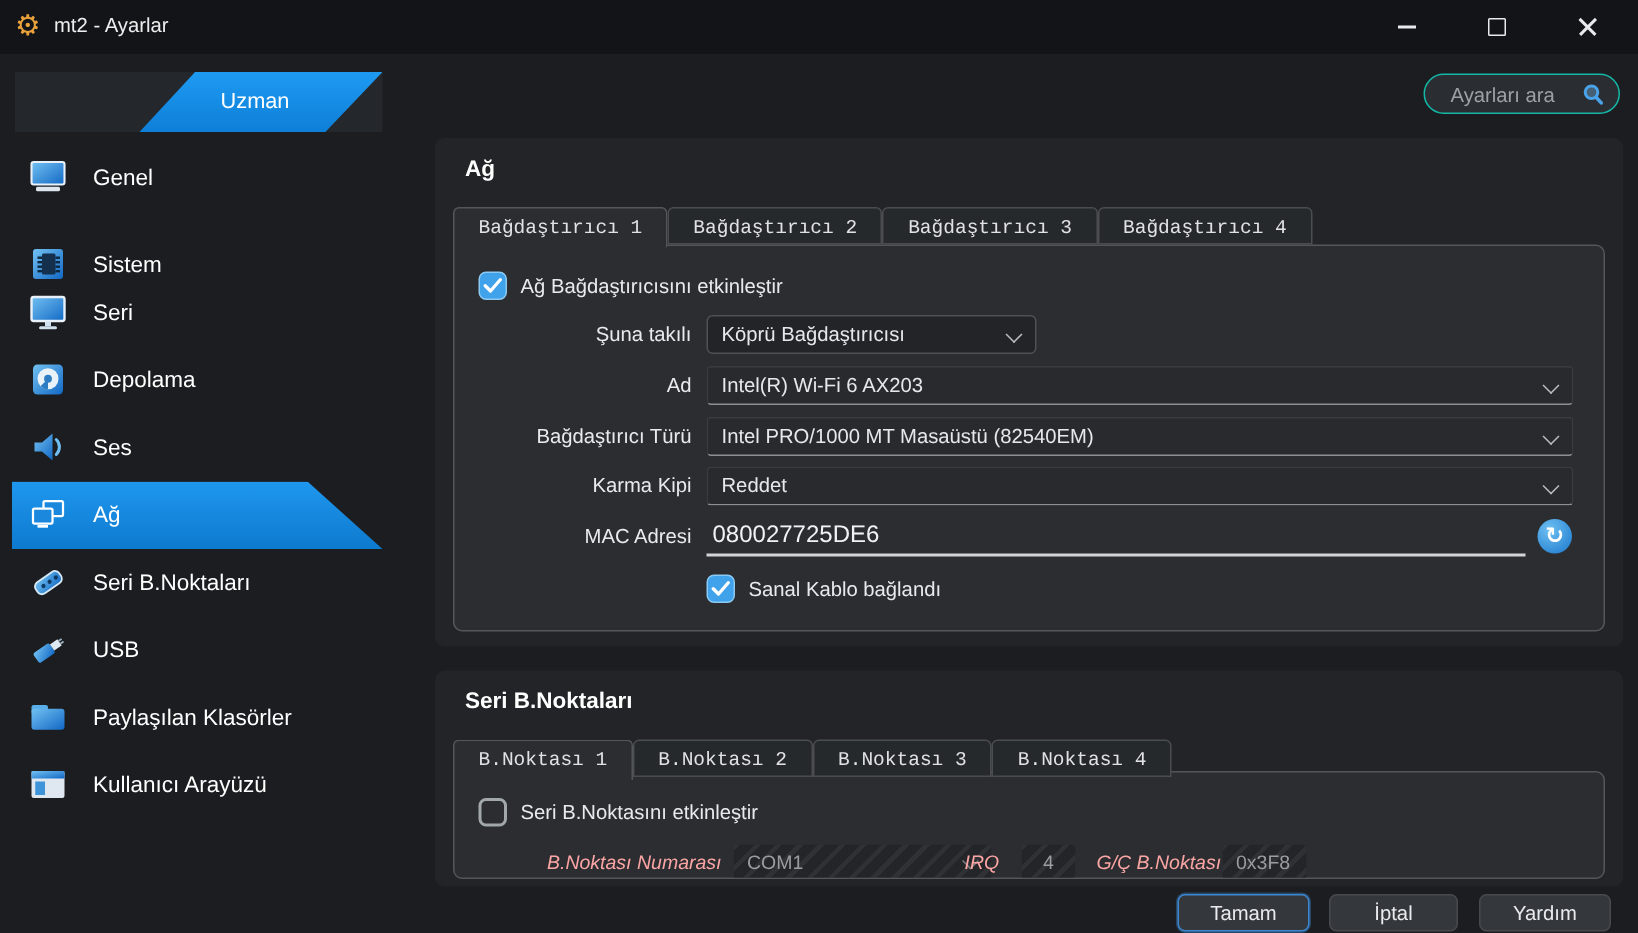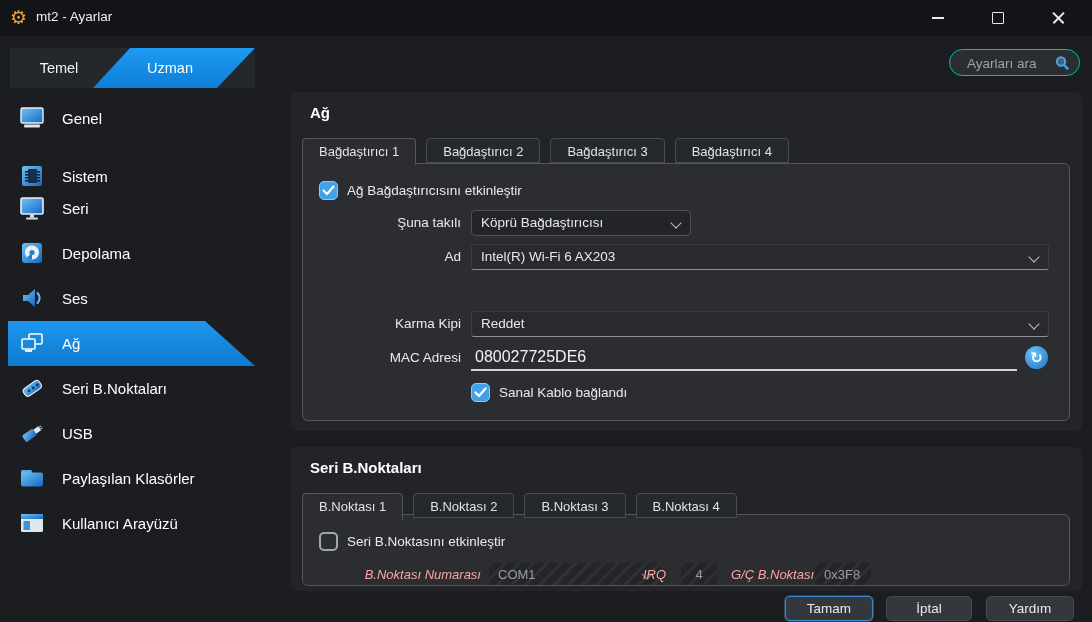--- a/index.html
+++ b/index.html
@@ -41,21 +41,21 @@
   .side-banner{position:absolute;left:8px;top:0;width:247px;height:45px;
                background:linear-gradient(180deg,#1f97ef,#0d7ace);
                clip-path:polygon(0 0,197px 0,247px 100%,0 100%);}
 
   
   .card{position:absolute;left:290px;width:792px;background:#222427;border-radius:6px;}
   .card-net{top:92px;height:339px;}
   .card-serial{top:447px;height:144px;}
   .card h2{position:absolute;left:20px;top:12px;margin:0;font-size:15px;font-weight:bold;color:#fff;}
 
-  .tabrow{position:absolute;left:12px;top:46px;height:26px;display:flex;gap:10px;z-index:2;}
+  .tabrow{position:absolute;left:12px;top:46px;height:26px;display:flex;z-index:2;font-family:Liberation Mono, monospace;}
   .ptab{height:25px;line-height:25px;padding:0 16px;font-size:13px;color:#e0e2e4;background:#26292c;
         border:1px solid #4a4d50;border-radius:4px 4px 0 0;box-sizing:border-box;}
   .ptab.active{background:#2b2d30;border-color:#54575a;border-bottom:none;height:27px;}
 
   .panel{position:absolute;left:12px;width:768px;background:#2b2d30;border:1px solid #54575a;
          border-radius:0 6px 6px 6px;box-sizing:border-box;z-index:1;}
   .panel-net{top:71px;height:258px;}
   .panel-serial{top:67px;height:72px;overflow:hidden;}
 
   
@@ -116,21 +116,20 @@
       </div>
     <div class="win-btn wb-max">
         <span class="g-max"></span>
       </div>
     <div class="win-btn wb-close">
         <span class="g-close"></span>
       </div>
   </div>
 
   <div class="mode-strip">
-    <div class="mode-basic">Temel</div>
     <div class="mode-expert">Uzman</div>
   </div>
 
   <div class="search-box">
     <input placeholder="Ayarları ara" style="">
     <svg class="search-ico" width="16" height="16" viewBox="0 0 16 16">
       <circle cx="7" cy="6.5" r="4.2" fill="rgba(120,190,240,0.35)" stroke="#4aa3e8" stroke-width="2"></circle>
       <line x1="10.2" y1="10" x2="13.5" y2="13.6" stroke="#4aa3e8" stroke-width="2.4" stroke-linecap="round"></line>
     </svg>
   </div>
@@ -269,20 +268,27 @@
       </div>
 
       <div class="frow" style="top:80px">
         <span class="flabel">Ad</span>
         <div class="combo combo-line" style="left:168px;width:578px">
           <span>Intel(R) Wi-Fi 6 AX203</span>
           <span class="chev"></span>
         </div>
       </div>
 
+      <div class="frow" style="top:114px">
+        <span class="flabel">Bağdaştırıcı Türü</span>
+        <div class="combo combo-line" style="left:168px;width:578px">
+          <span>Intel PRO/1000 MT Masaüstü (82540EM)</span>
+          <span class="chev"></span>
+        </div>
+      </div>
 
       <div class="frow" style="top:147px">
         <span class="flabel">Karma Kipi</span>
         <div class="combo combo-line" style="left:168px;width:578px">
           <span>Reddet</span>
           <span class="chev"></span>
         </div>
       </div>
 
       <div class="frow" style="top:181px">

